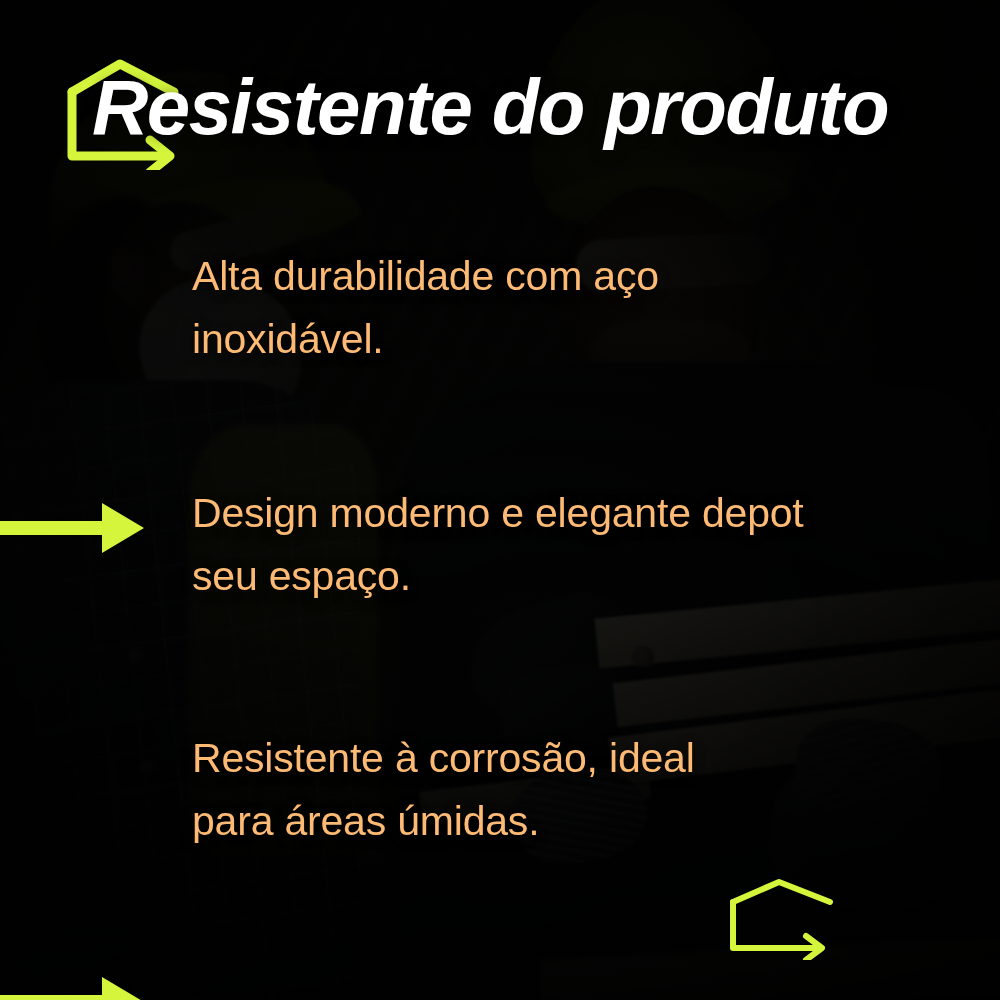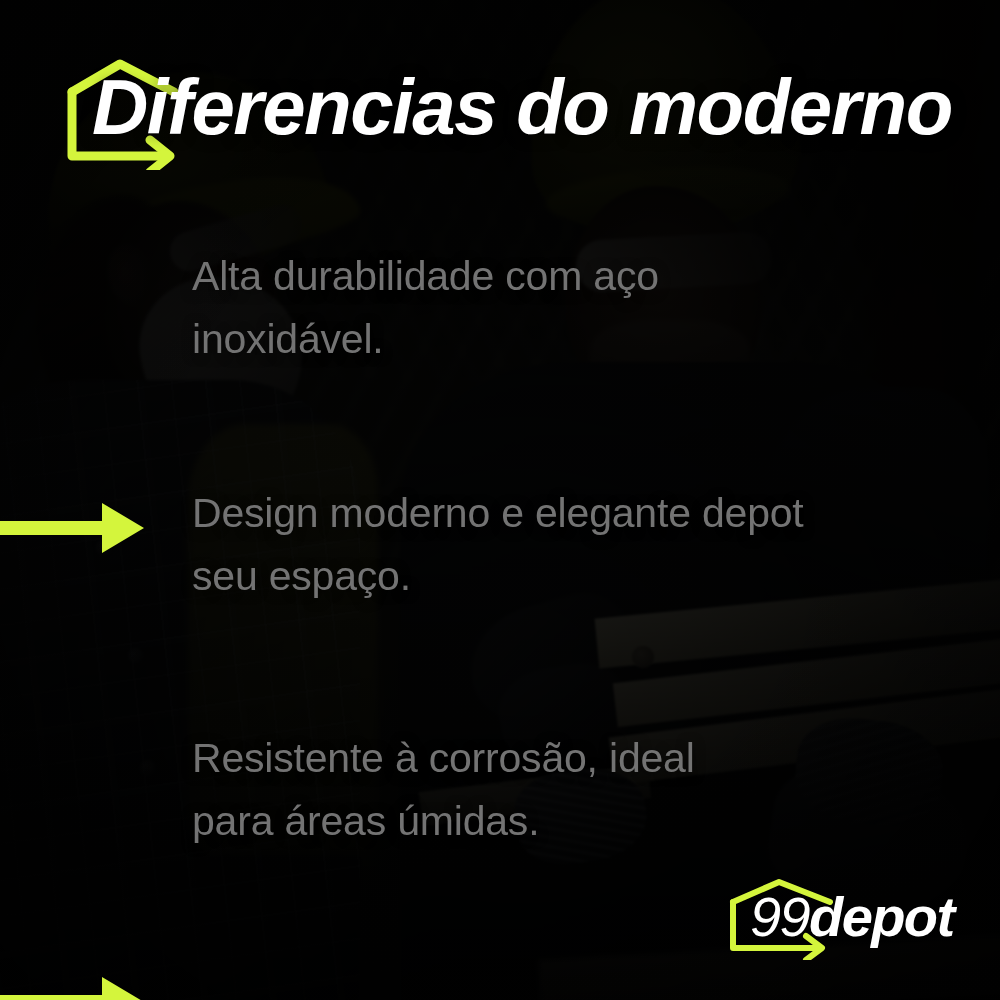--- a/index.html
+++ b/index.html
@@ -438,21 +438,21 @@
   }
   .bullet-text {
     position: absolute;
     left: 192px;
     margin: 0;
     font-family: "Liberation Sans", sans-serif;
     font-weight: 400;
     font-size: 41px;
     line-height: 63px;
     letter-spacing: -0.2px;
-    color: #737373;
+    color: #fdba74;
     text-shadow: 0 2px 12px rgba(0,0,0,.6);
     white-space: pre-line;
   }
 
   #bullet-0 { top: 245px; }
   #bullet-0 .bullet-arrow { top: 255px; }
   #bullet-1 { top: 482px; }
   #bullet-1 .bullet-arrow { top: 492px; }
   #bullet-2 { top: 727px; }
 
@@ -541,21 +541,21 @@
   <div class="content">
 
     <div class="title-block">
       <span class="title-mark">
         <svg viewBox="0 0 120 112" width="120" height="112" fill="none" aria-hidden="true">
           <path d="M10 34 L58 6 L112 34" stroke="#D4F53C" stroke-width="9" stroke-linecap="round" stroke-linejoin="round"></path>
           <path d="M10 34 L10 98 L104 98" stroke="#D4F53C" stroke-width="9" stroke-linecap="round" stroke-linejoin="round"></path>
           <path d="M88 82 L108 98 L88 114" stroke="#D4F53C" stroke-width="9" stroke-linecap="round" stroke-linejoin="round"></path>
         </svg>
       </span>
-      <h1 class="title-text">Diferencias do moderno</h1>
+      <h1 class="title-text">Resistente do produto</h1>
     </div>
 
     <div class="bullet" id="bullet-0">
       <span class="bullet-arrow">
         <svg viewBox="0 0 162 56" width="162" height="56" fill="none" aria-hidden="true">
           <path d="M0 21 L116 21 L116 3 L158 28 L116 53 L116 35 L0 35 Z" fill="#D4F53C"></path>
         </svg>
       </span>
       <p class="bullet-text">Alta durabilidade com aço
 inoxidável.</p>
@@ -578,17 +578,16 @@
     </div>
 
     <div class="logo">
       <span class="logo-mark">
         <svg viewBox="0 0 112 82" width="112" height="82" fill="none" aria-hidden="true">
           <path d="M7 24 L53 4 L104 24" stroke="#D4F53C" stroke-width="6" stroke-linecap="round" stroke-linejoin="round"></path>
           <path d="M7 24 L7 70 L92 70" stroke="#D4F53C" stroke-width="6" stroke-linecap="round" stroke-linejoin="round"></path>
           <path d="M80 58 L96 70 L80 82" stroke="#D4F53C" stroke-width="6" stroke-linecap="round" stroke-linejoin="round"></path>
         </svg>
       </span>
-      <span class="logo-word"><span class="logo-99">99</span><span class="logo-depot">depot</span></span>
     </div>
 
   </div>
 </div>
 
 </body></html>

